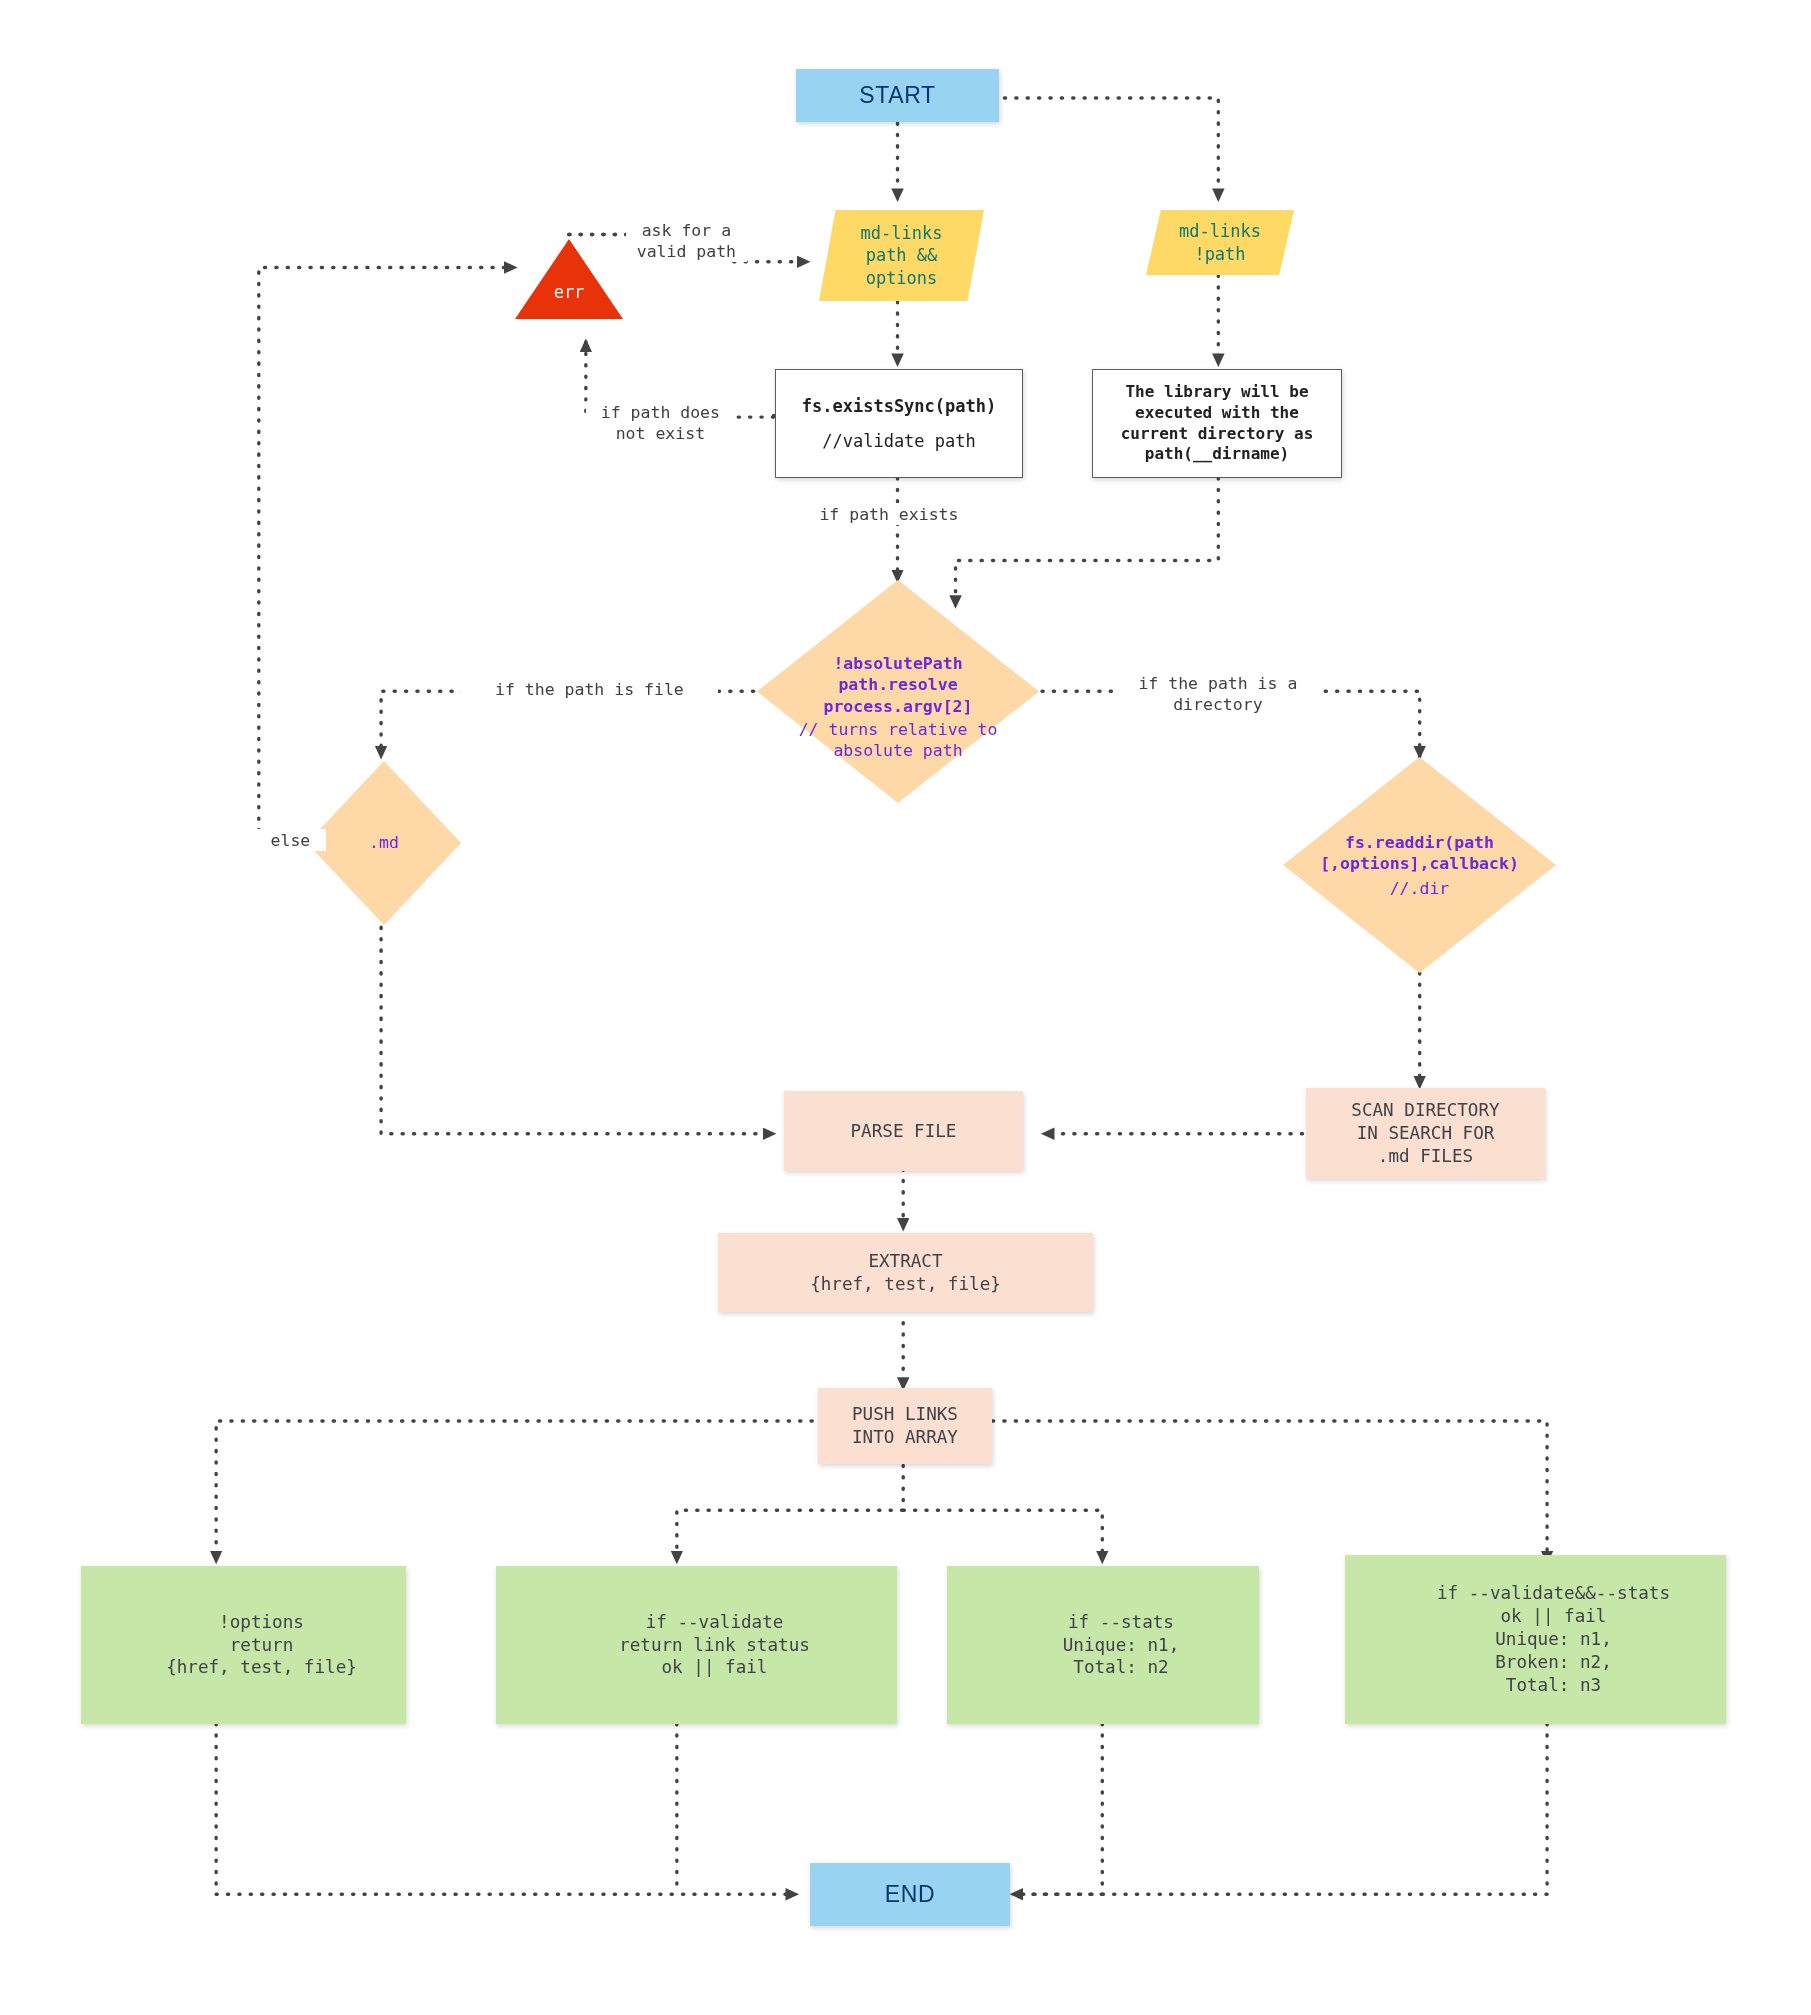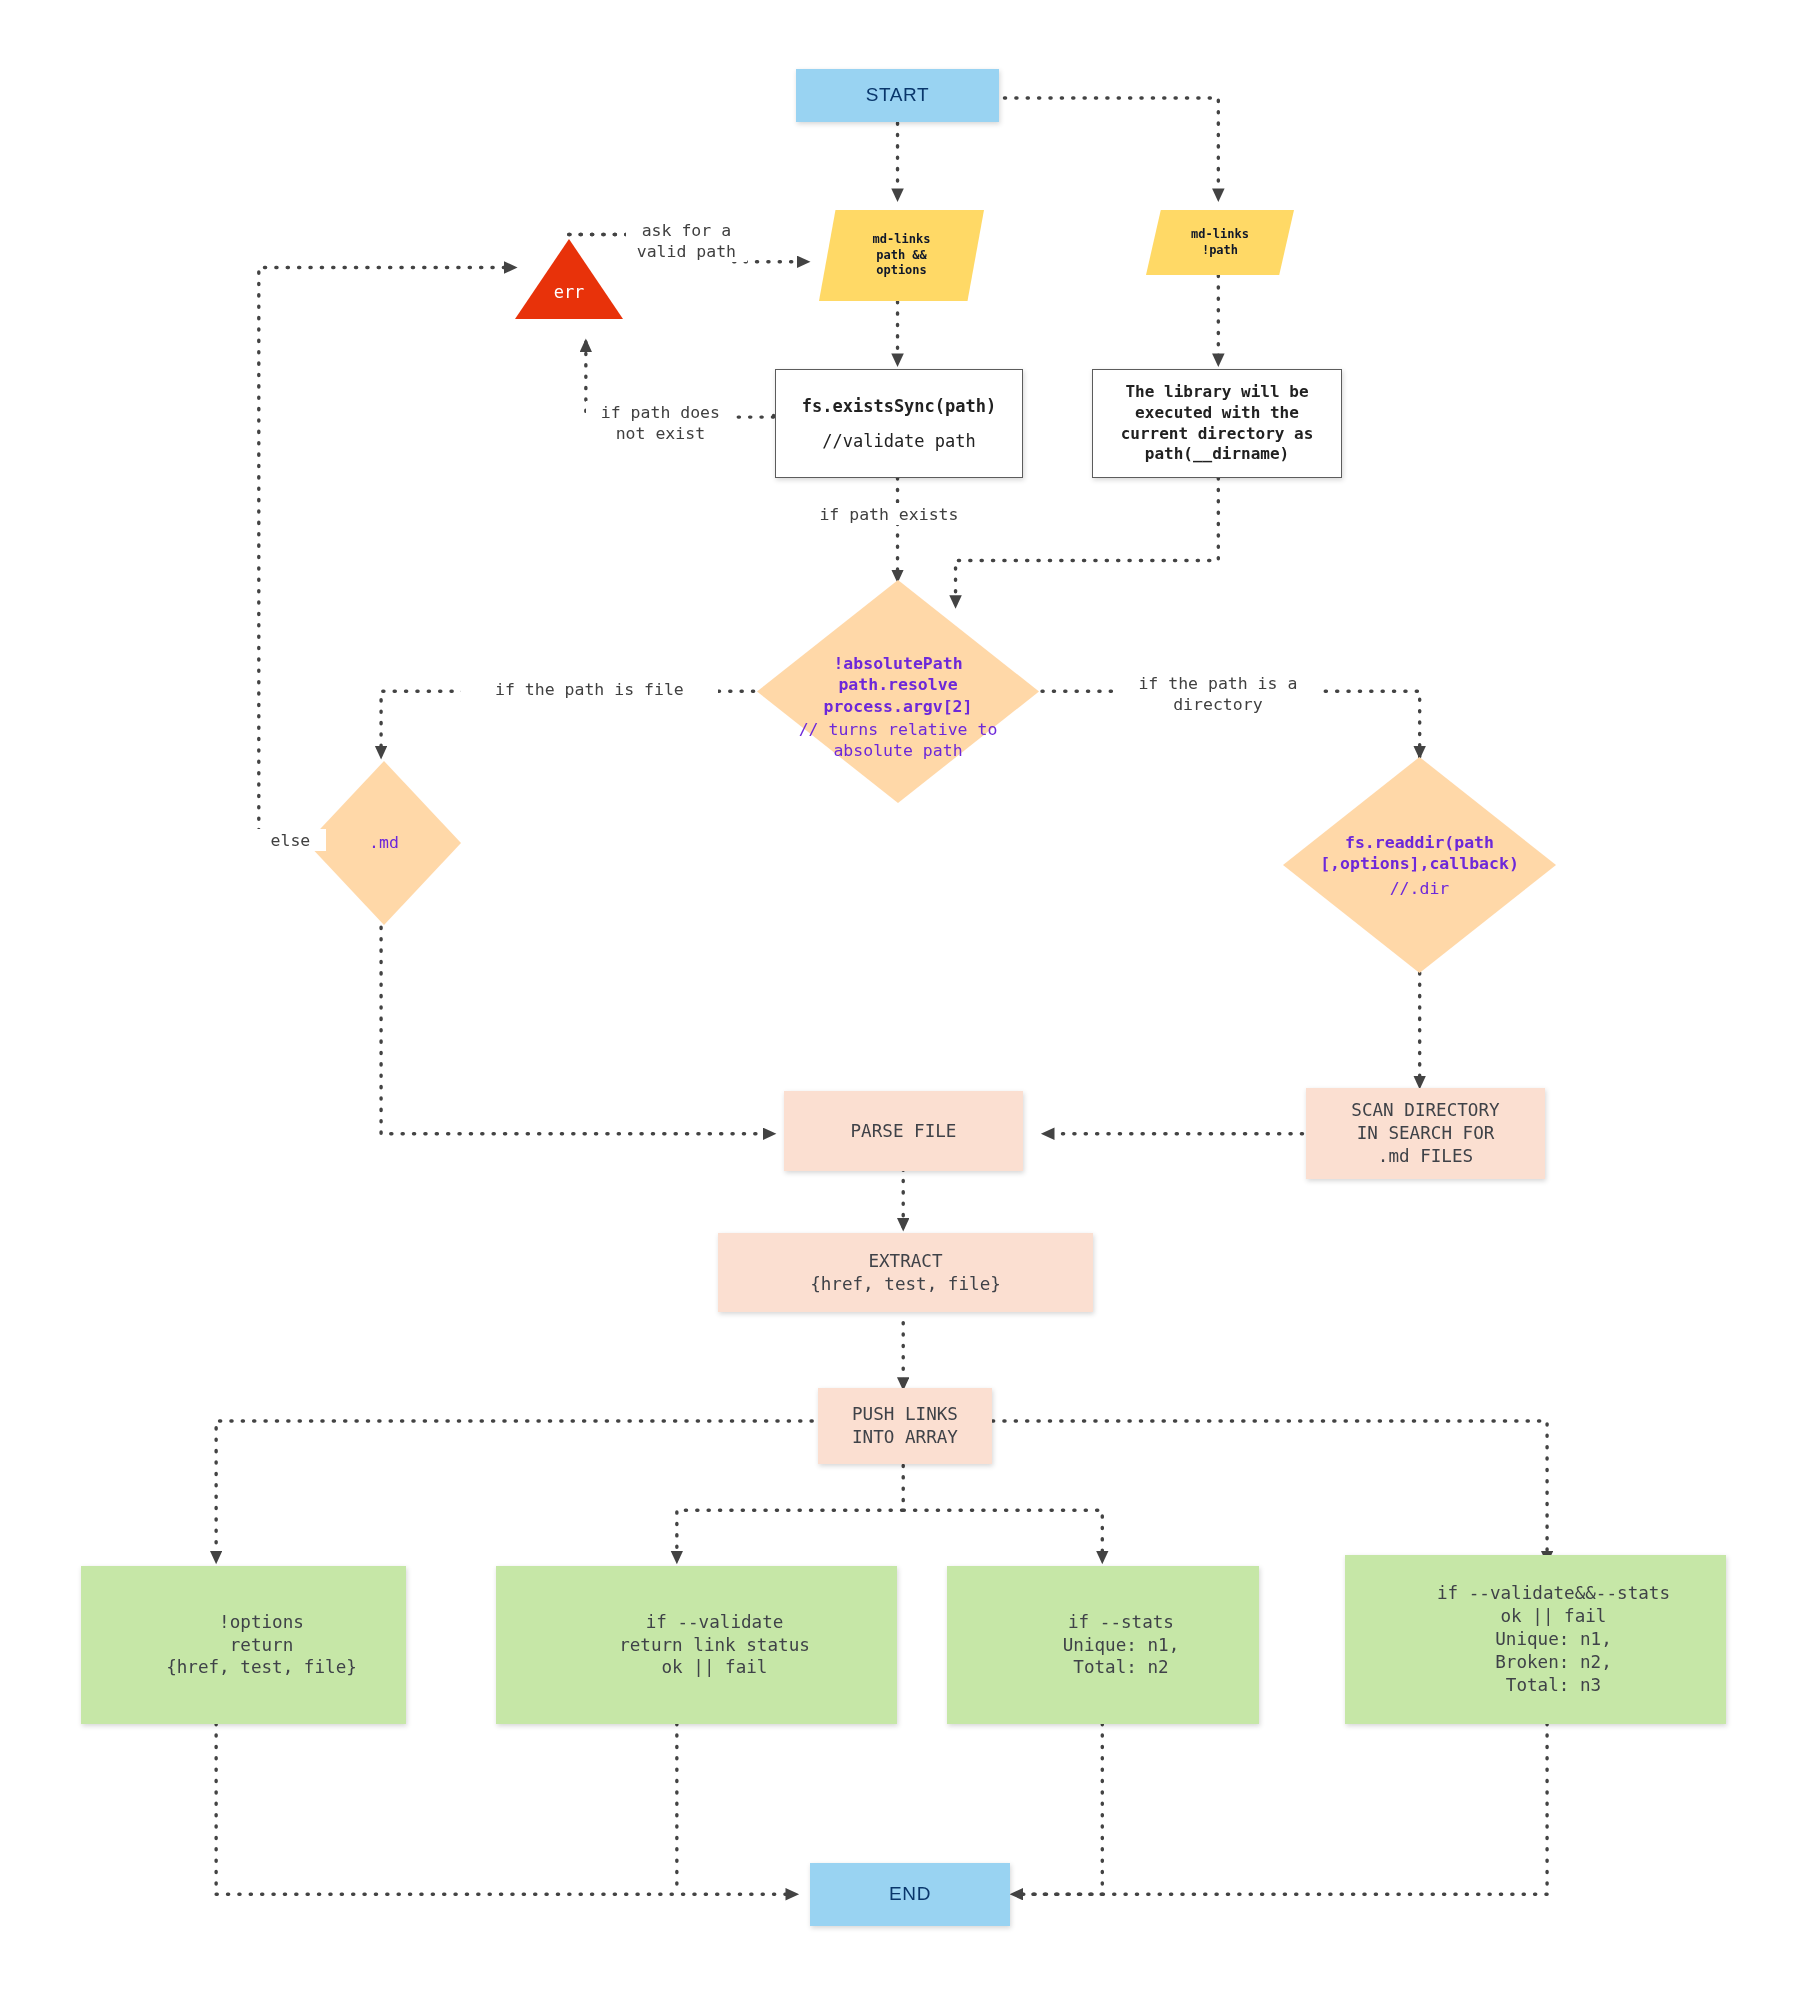--- a/index.html
+++ b/index.html
@@ -36,28 +36,27 @@
     color: #2e3137;
     font-family: "DejaVu Sans Mono", monospace;
   }
   .n-rect {
     filter: drop-shadow(1.7px 2.8px 2.8px rgba(0,0,0,0.16));
   }
   .n-start {
     background: #99d3f2;
     color: #09366b;
     font-family: "Liberation Sans", sans-serif;
-    font-size: 19px;
+    font-size: 23px;
     letter-spacing: 0.6px;
   }
   .n-param {
     background: #ffd966;
-    color: #0f172a;
-    font-size: 12px;
-    font-weight: bold;
+    color: #0f766e;
+    font-size: 17px;
   }
   .n-white {
     background: #ffffff;
     border: 1.1px solid #5c5c5c;
     color: #212121;
     font-size: 17px;
     font-weight: bold;
   }
   .n-white .reg { font-weight: normal; margin-top: 12px; }
   .n-proc {

